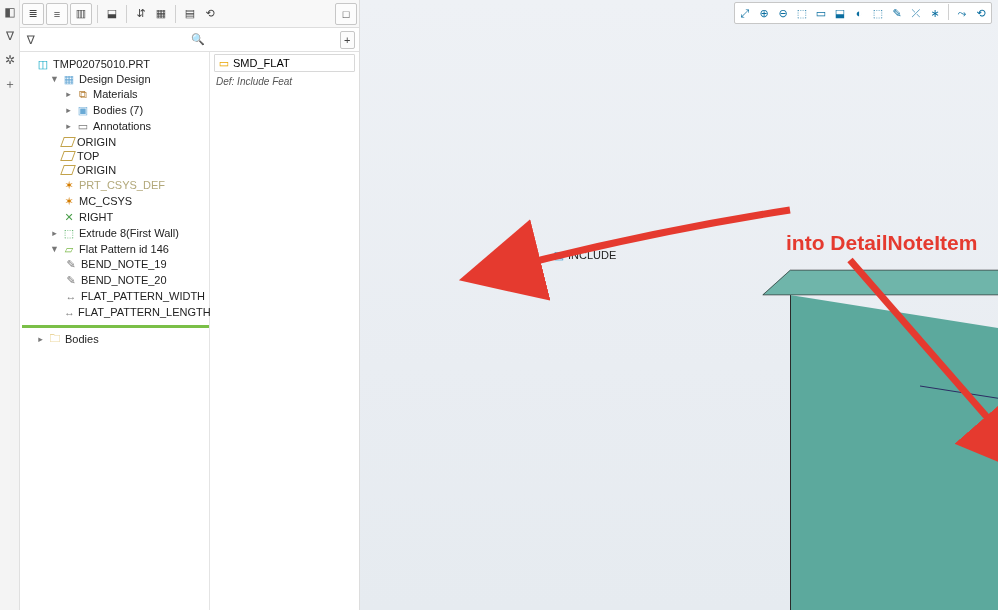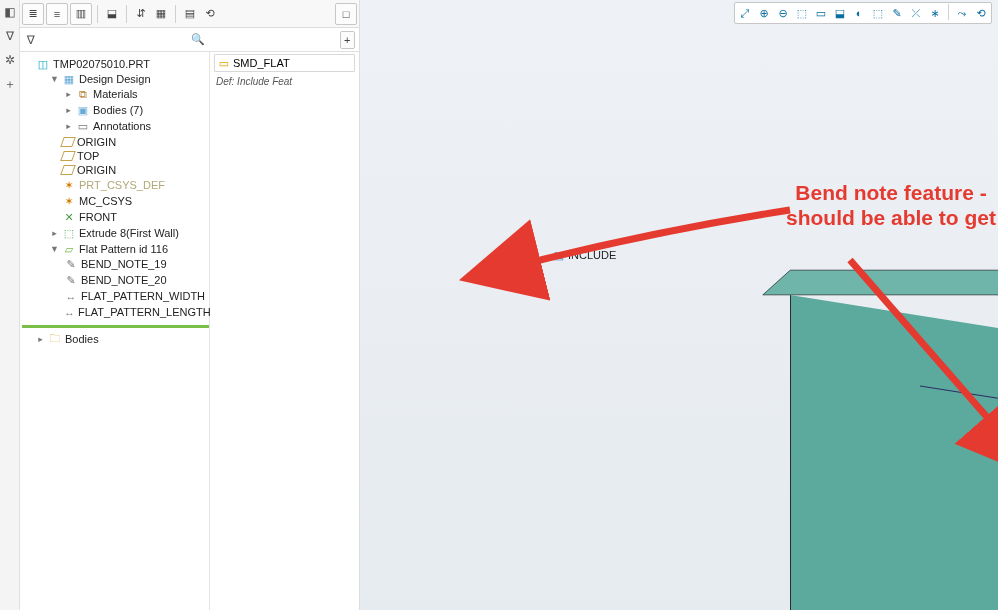--- a/index.html
+++ b/index.html
@@ -172,35 +172,35 @@
                     <div class="row">
                       <span class="tw"></span>
                       <span class="ic csys">✶</span>
                       <span>MC_CSYS</span>
                     </div>
                   </li>
                 <li>
                     <div class="row">
                       <span class="tw"></span>
                       <span class="ic origin">✕</span>
-                      <span>FRONT</span>
+                      <span>RIGHT</span>
                     </div>
                   </li>
                 <li>
                     <div class="row">
                       <span class="tw">▸</span>
                       <span class="ic extr">⬚</span>
                       <span>Extrude 8(First Wall)</span>
                     </div>
                   </li>
                 <li>
                     <div class="row">
                       <span class="tw">▼</span>
                       <span class="ic flat">▱</span>
-                      <span>Flat Pattern id 116</span>
+                      <span>Flat Pattern id 146</span>
                     </div>
                   <ul>
                     <li>
                         <div class="row">
                           <span class="ic note">✎</span>
                           <span>BEND_NOTE_19</span>
                         </div>
                       </li>
                     <li>
                         <div class="row">
@@ -269,22 +269,23 @@
     <div class="face-front"></div>
 
     <div class="dim-line1"></div>
 
     <div class="include-badge">
       <span class="ic">▣</span>
       <span>INCLUDE</span>
     </div>
 
     <div class="anno-text">
-      <span>Bend note feature -</span><br>
-      <span>should be able to get</span><br>
+      <br>
+      <br>
+      <span>into DetailNoteItem</span>
     </div>
 
     <svg style="position:absolute; left:0; top:0; width:998px; height:610px; pointer-events:none;">
       <defs>
         <marker id="ah" markerWidth="14" markerHeight="14" refX="3" refY="6" orient="auto">
           <path d="M0,0 L12,6 L0,12 Z" fill="#e53a2f"></path>
         </marker>
       </defs>
       <path d="M430,210 Q300,230 160,265" stroke="#e53a2f" stroke-width="7" fill="none" marker-end="url(#ah)"></path>
       <path d="M490,260 Q560,340 640,432" stroke="#e53a2f" stroke-width="7" fill="none" marker-end="url(#ah)"></path>

